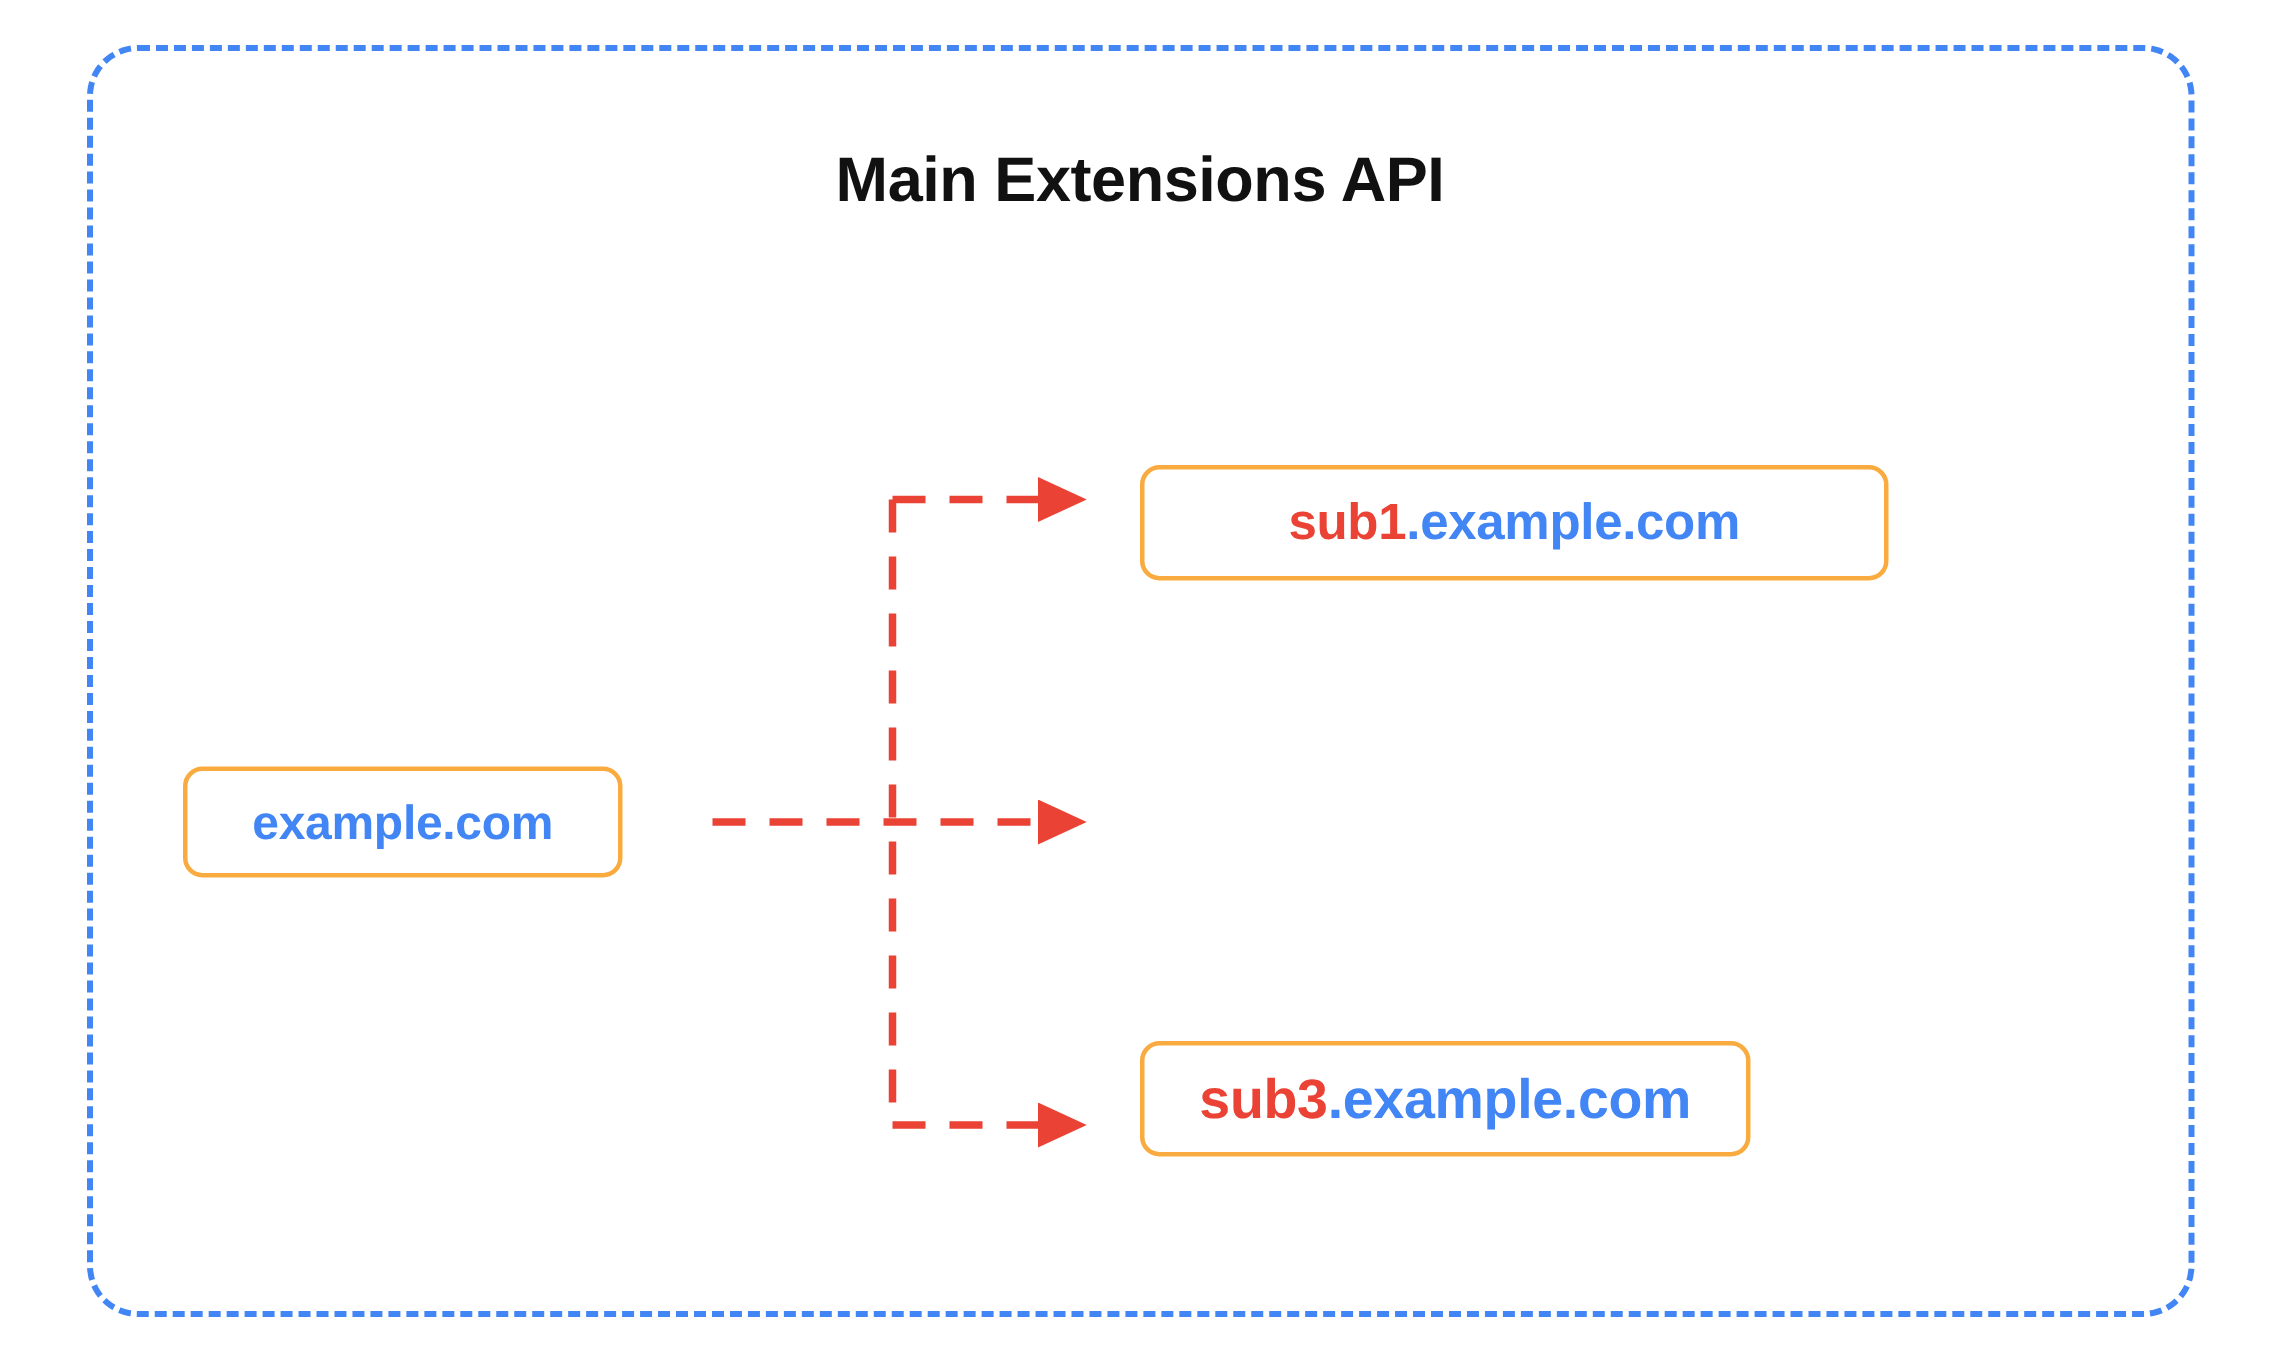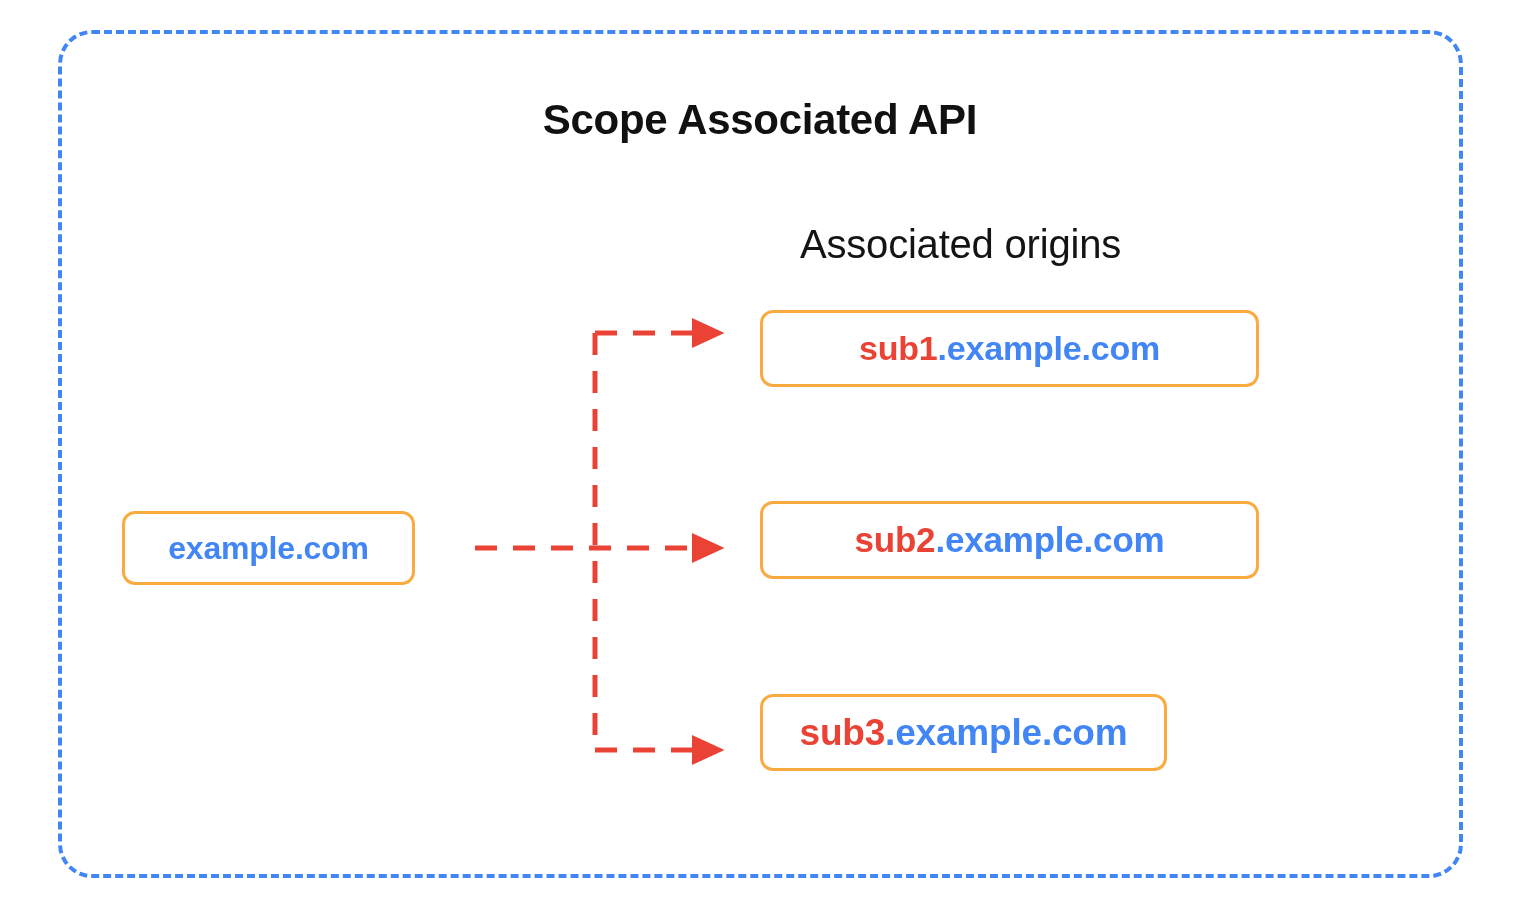--- a/index.html
+++ b/index.html
@@ -127,24 +127,23 @@
     pointer-events: none;
   }
 </style>
 </head>
 <body>
 
 <div id="canvas">
 
   <div class="outer-frame"></div>
 
-  <div class="diagram-title">Scope Associated API</div>
+  <div class="diagram-title">Main Extensions API</div>
 
 
-  <div class="heading associated-origins">Associated origins</div>
 
   <svg class="connectors" viewBox="0 0 1520 914" xmlns="http://www.w3.org/2000/svg">
     <defs>
       <marker id="arrowhead" markerWidth="7" markerHeight="7" refX="0.2" refY="3" orient="auto" markerUnits="strokeWidth">
         <path d="M0,0 L0,6 L6.5,3 z" fill="#EA4335"></path>
       </marker>
     </defs>
 
     <path d="M475,548 L693,548" stroke="#EA4335" stroke-width="5" fill="none" stroke-dasharray="22,16" marker-end="url(#arrowhead)"></path>
 
@@ -160,25 +159,20 @@
       <span class="domain">example.com</span>
     </span>
   </div>
 
   <div class="origin-box box-sub1">
     <span class="txt">
       <span class="sub">sub1</span><span class="domain">.example.com</span>
     </span>
   </div>
 
-  <div class="origin-box box-sub2">
-    <span class="txt">
-      <span class="sub">sub2</span><span class="domain">.example.com</span>
-    </span>
-  </div>
 
   <div class="origin-box box-sub3">
     <span class="txt">
       <span class="sub">sub3</span><span class="domain">.example.com</span>
     </span>
   </div>
 
 </div>
 
 </body></html>

